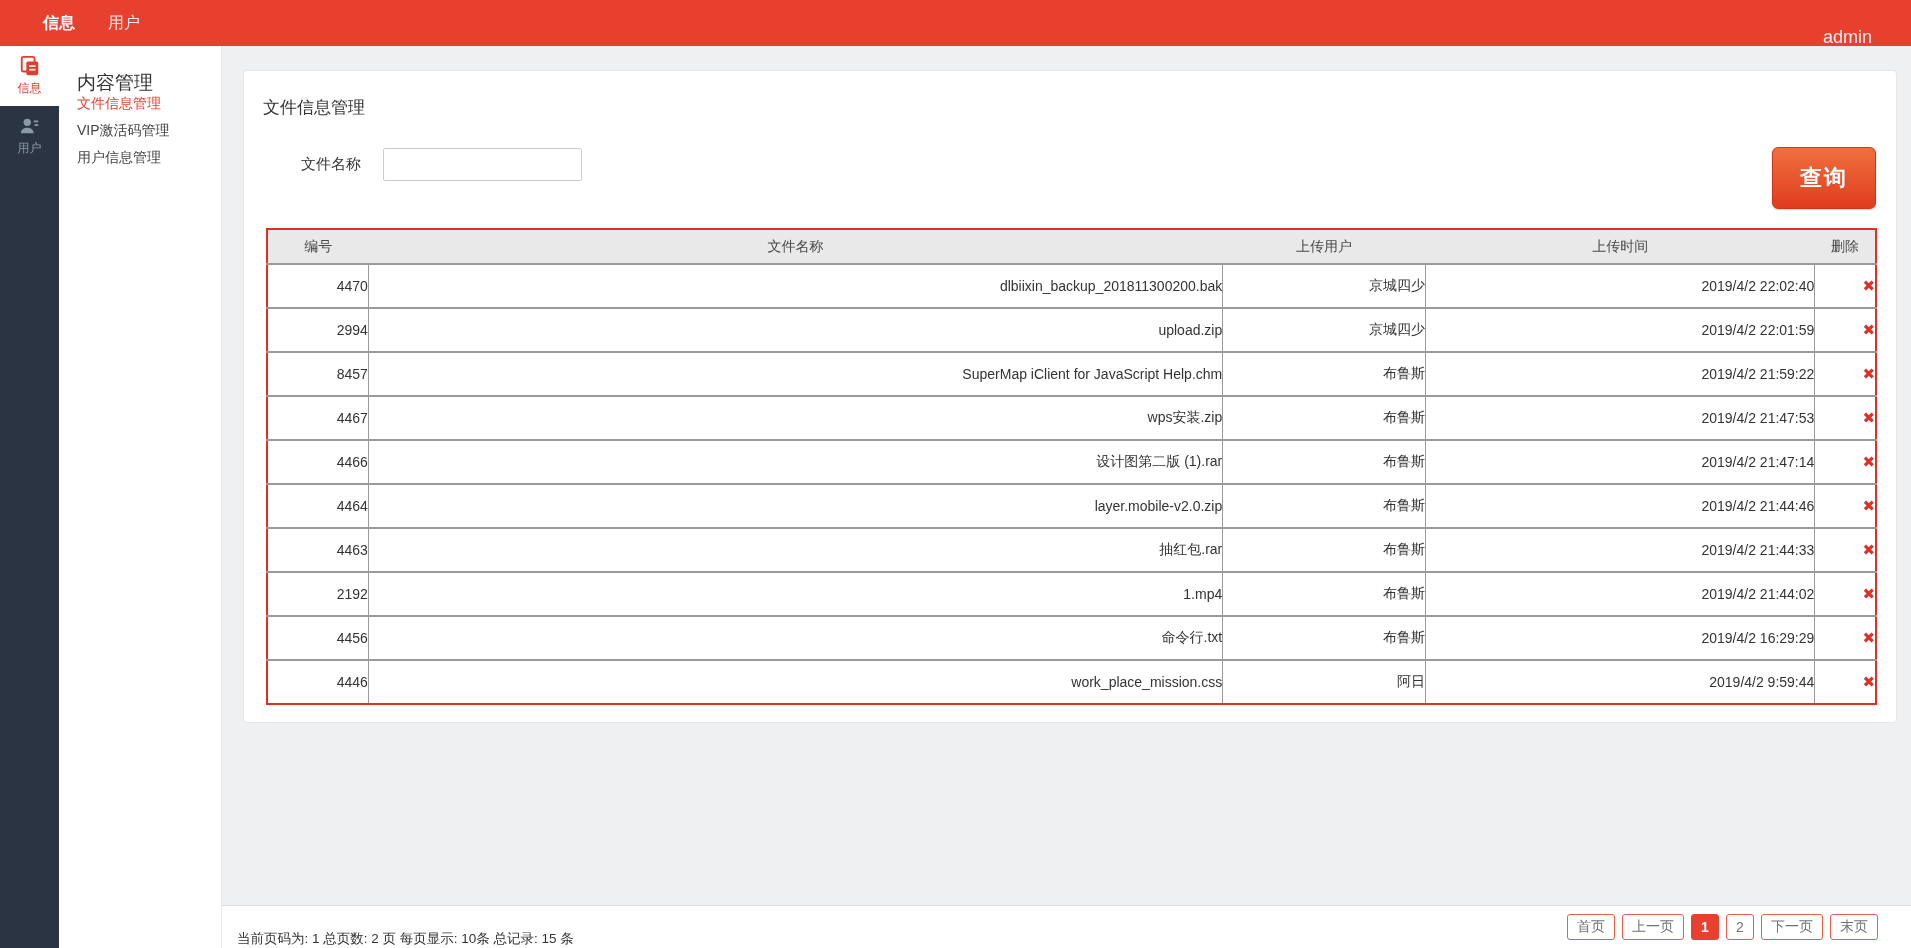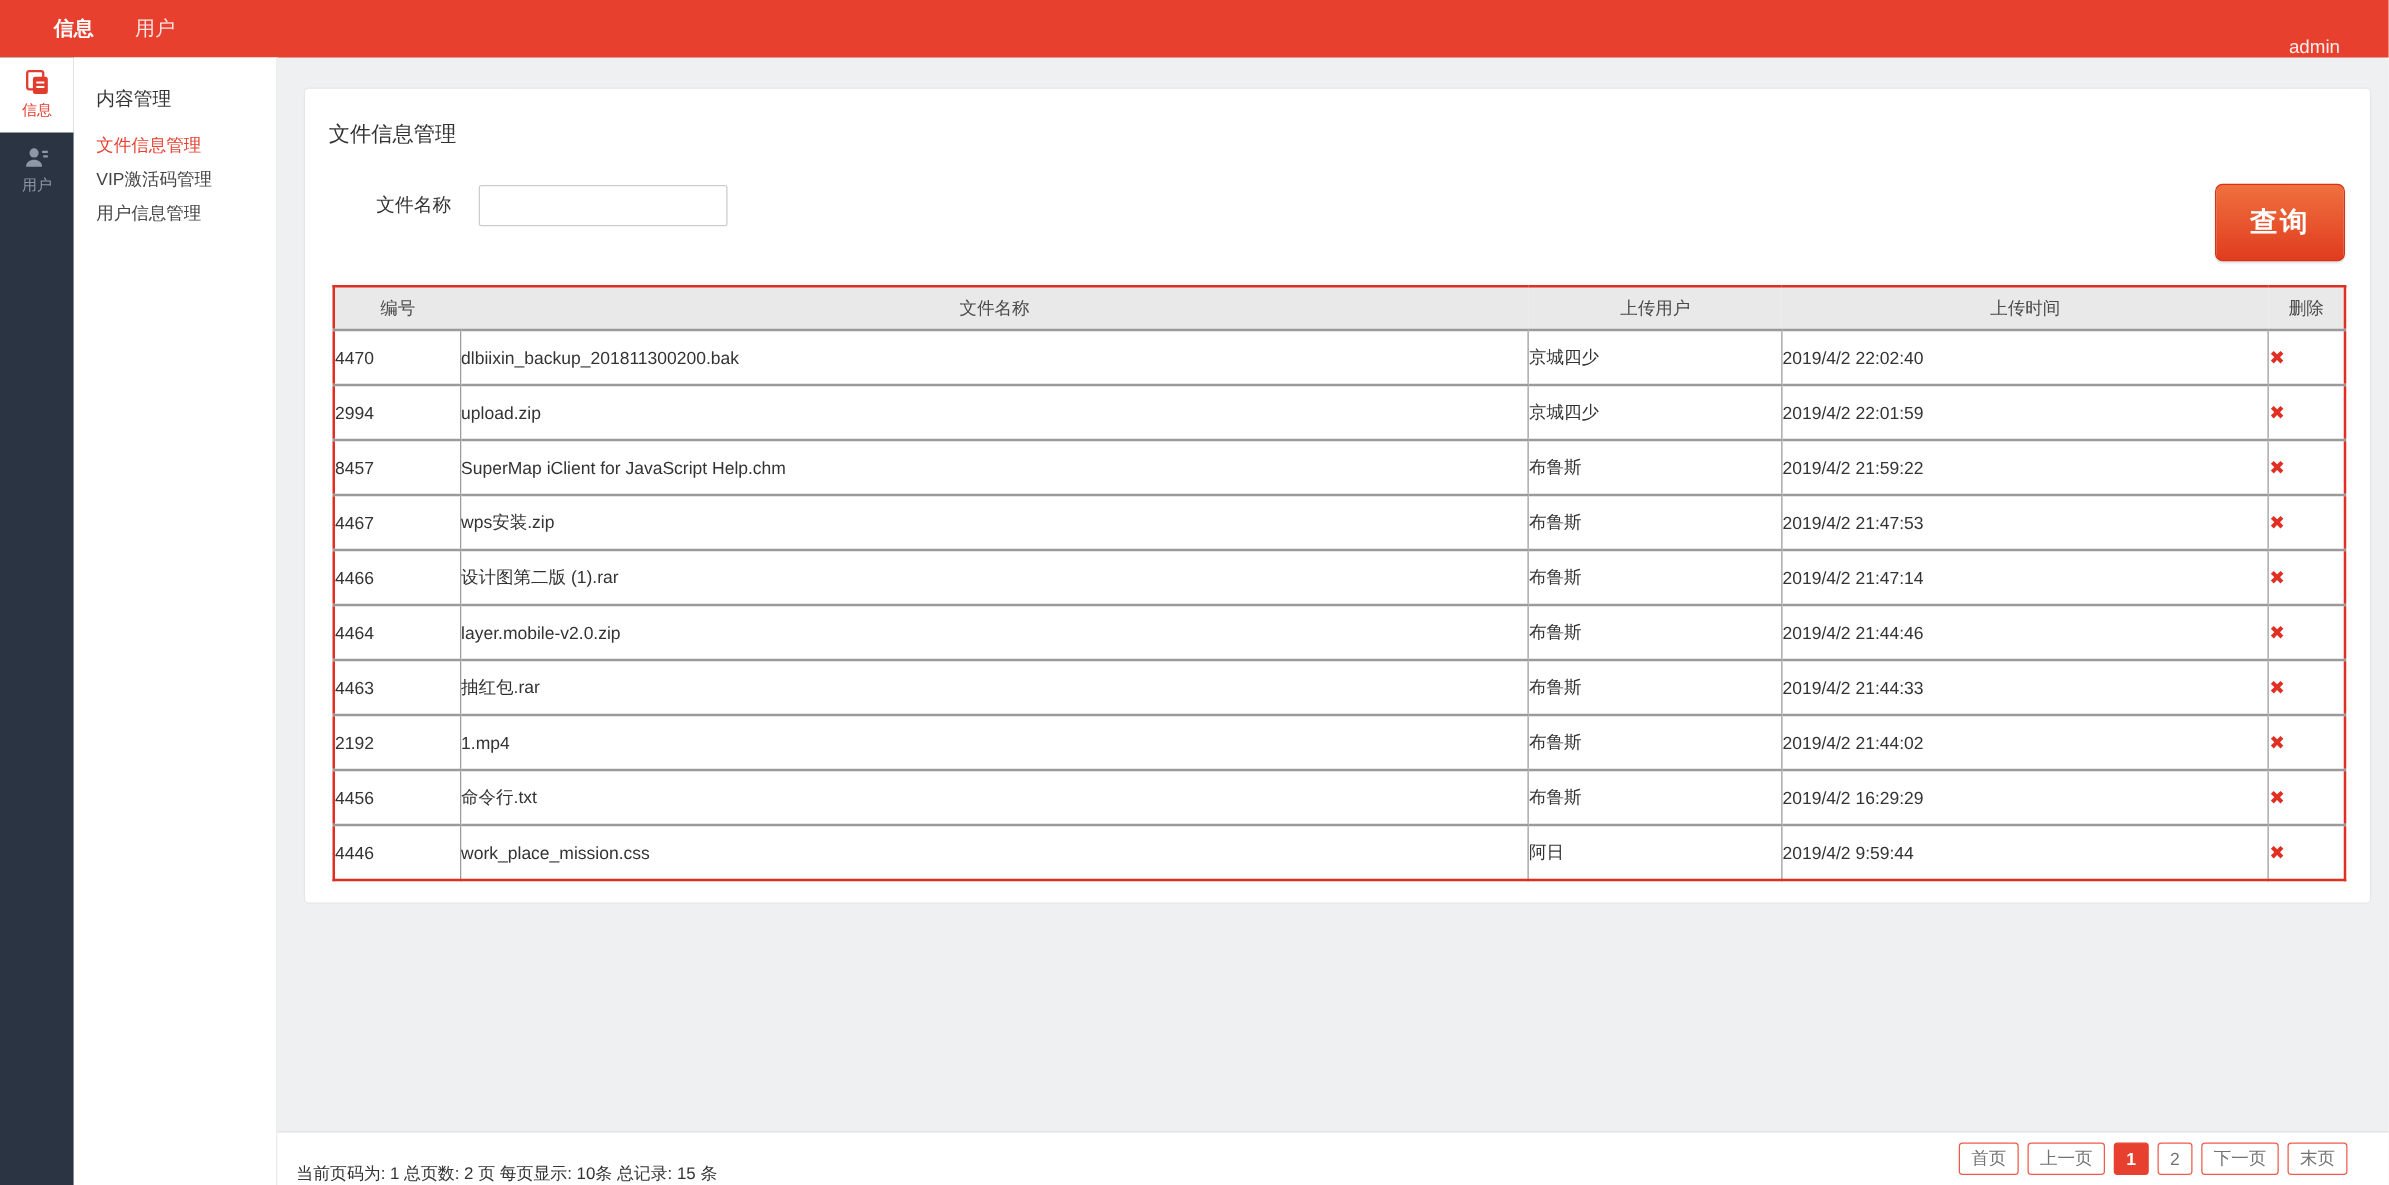--- a/index.html
+++ b/index.html
@@ -11,39 +11,39 @@
   }
   
   .topbar {
     height:46px; flex:0 0 46px; background:#e8402f;
     display:flex; align-items:center; padding:0 39px 0 43px;
   }
   .topbar .nav { display:flex; gap:33px; }
   .top-nav-item { color:rgba(255,255,255,.85); font-size:16px; cursor:pointer; }
   .top-nav-item.active { color:#fff; font-weight:bold; }
   .topbar .spacer { flex:1; }
-  .topbar .user { color:rgba(255,255,255,.9); font-size:15px; cursor:pointer;margin-top:28px; }
+  .topbar .user { color:rgba(255,255,255,.9); font-size:18px; cursor:pointer;margin-top:28px; }
   
   .body-row { flex:1; display:flex; min-height:0; }
   
   .rail { flex:0 0 59px; background:#2a3442; }
   .rail-item {
     height:60px; display:flex; flex-direction:column; align-items:center;
     justify-content:center; gap:3px; cursor:pointer; color:#8d98a5;
   }
   .rail-item .ric { width:22px; height:22px; }
   .rail-item .ric svg { width:100%; height:100%; display:block; }
   .rail-item .rlabel { font-size:12px; }
   .rail-item.active { background:#fff; color:#e23c2d; }
   
   .subbar {
     flex:0 0 163px; background:#fff; border-right:1px solid #e8e8e8;
     padding:24px 0 0 18px;
   }
-  .subbar .heading { font-size:15px; color:#333; margin-bottom:20px; cursor:pointer; }
+  .subbar .heading { font-size:19px; color:#333; margin-bottom:0; cursor:pointer; }
   .sub-item { font-size:14px; color:#444; margin-bottom:13px; cursor:pointer; line-height:14px; }
   .sub-item.active { color:#e8402f; }
   
   .main-col { flex:1; display:flex; flex-direction:column; min-width:0; }
   .card {
     margin:24px 14px 0 21px; height:653px; background:#fff;
     border:1px solid #e6e6e6; border-radius:4px; position:relative;
   }
   .card-title { padding:25px 0 0 19px; font-size:17px; color:#333; }
   .search-row { margin:29px 0 0 57px; display:flex; align-items:center; }
@@ -63,21 +63,21 @@
   
   .file-table {
     margin:47px 19px 0 22px; width:calc(100% - 41px);
     border-collapse:collapse; border:2px solid #df2f23; table-layout:fixed;
   }
   .file-table thead th {
     background:#e9e9e9; height:35px; font-weight:normal; font-size:14px;
     color:#4a4a4a; border-bottom:2px solid #9a9a9a;
   }
   .file-table tbody td {
-    height:44px; text-align:left; font-size:14px; color:#333;
+    height:44px; text-align:right; font-size:14px; color:#333;
     border-top:2px solid #9a9a9a; border-left:1px solid #9a9a9a; background:#fff;
   }
   .file-table tbody tr:first-child td { border-top:none; }
   .file-table tbody td:first-child { border-left:none; }
   .del-x { color:#e02f23; font-size:15px; font-weight:bold; cursor:pointer; }
   
   .page-strip {
     flex:0 0 42px; background:#fff; border-top:1px solid #ddd;
     display:flex; align-items:center; padding:0 33px 0 15px;
   }

